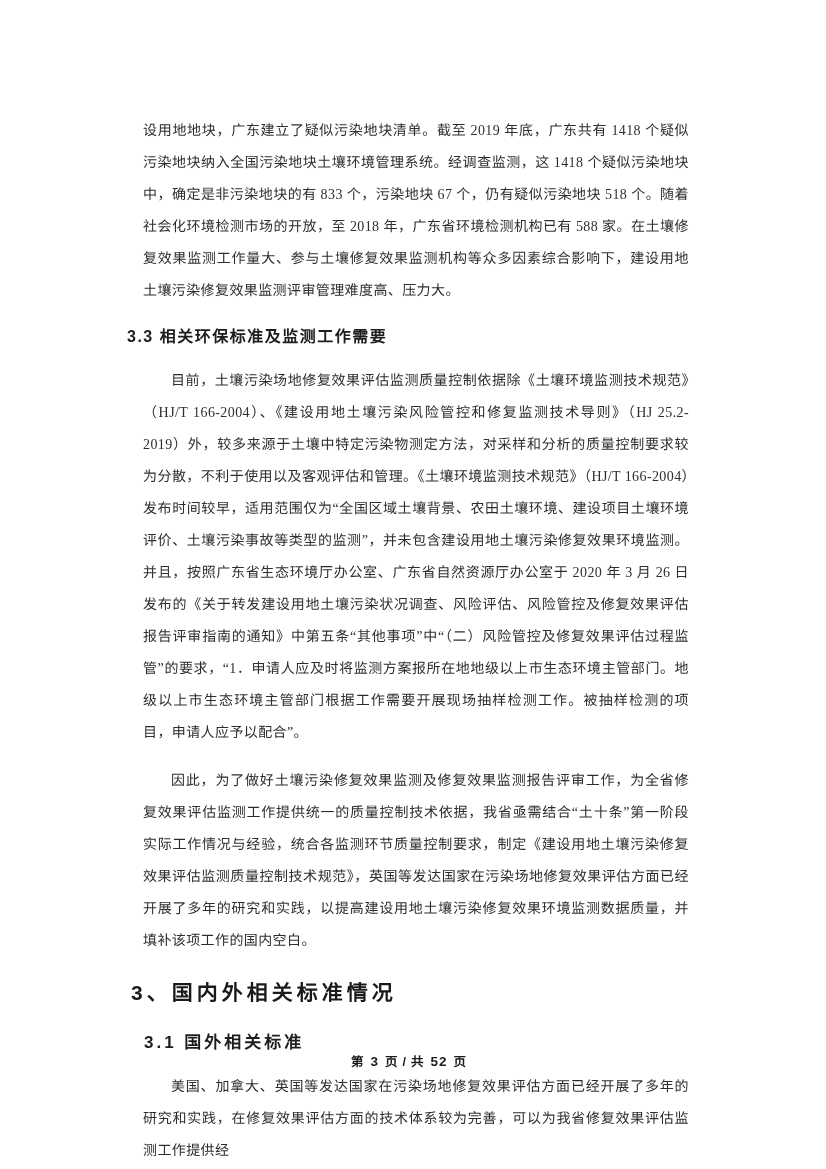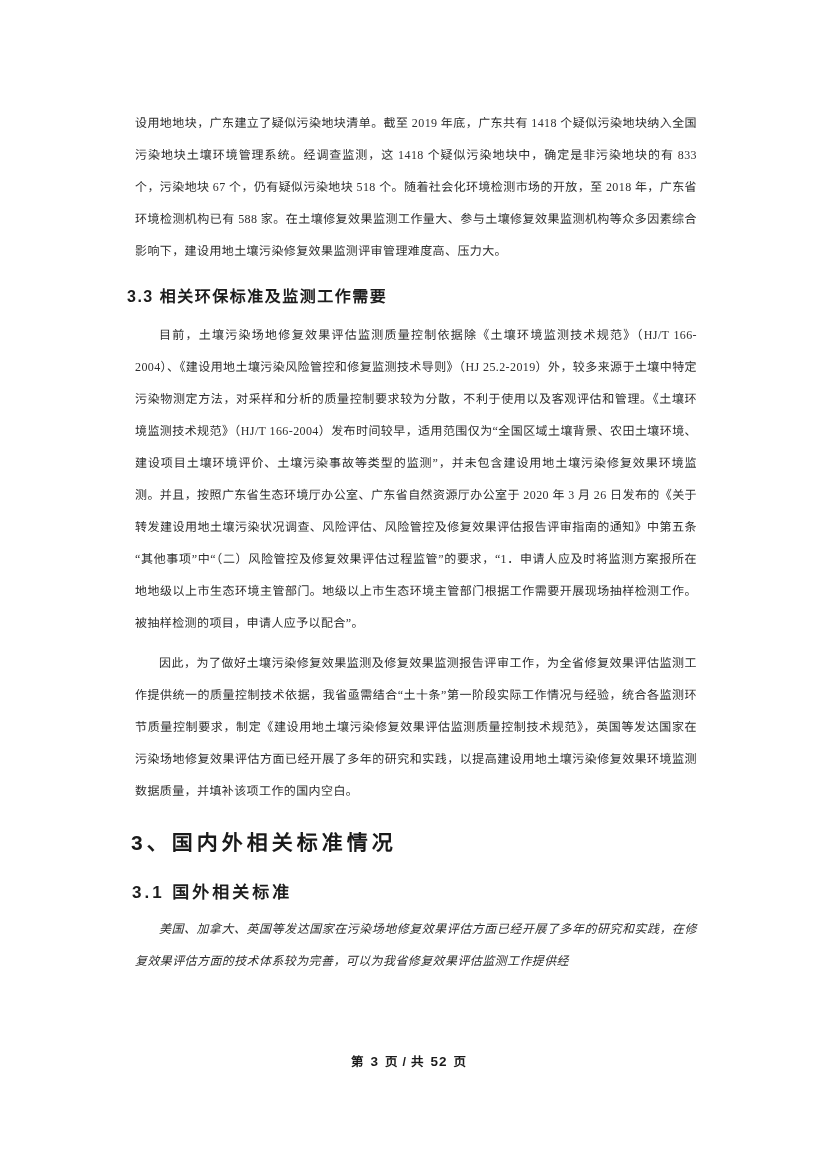--- a/index.html
+++ b/index.html
@@ -12,22 +12,22 @@
     box-sizing: border-box;
     width: 826px;
     height: 1169px;
     background: #ffffff;
     padding: 99px 121px 0 127px;
     overflow: hidden;
     font-family: "Liberation Serif", "DejaVu Serif", serif;
     color: #2e2e2e;
   }
   p.body {
-    margin: 8px;
-    font-size: 12px;
+    margin: 16px;
+    font-size: 14px;
     line-height: 32px;
     text-align: justify;
     text-justify: inter-ideograph;
     letter-spacing: 0.4px;
     color: #2e2e2e;
   }
   p.indent { text-indent: 2em; }
   .h-sub {
     margin: 18px 0 10px 0;
     font-family: "Liberation Sans", "DejaVu Sans", sans-serif;
@@ -40,30 +40,30 @@
   .h-main {
     margin: 20px 0 0 4px;
     font-family: "Liberation Sans", "DejaVu Sans", sans-serif;
     font-weight: bold;
     font-size: 21px;
     line-height: 32px;
     letter-spacing: 4px;
     color: #1a1a1a;
   }
   .h-sub2 {
-    margin: 22px 0 0 0;
+    margin: 22px 0 0 12px;
     padding-left: 5px;
     font-family: "Liberation Sans", "DejaVu Sans", sans-serif;
     font-weight: bold;
     font-size: 17px;
     line-height: 24px;
     letter-spacing: 3px;
     color: #1d1d1d;
   }
-  .after-head { margin-top: 16px; font-style: italic; }
+  .after-head { margin-top: 16px; }
   .footer {
     position: absolute;
     left: 0;
     right: 8px;
     top: 1051px;
     text-align: center;
     font-family: "Liberation Sans", "DejaVu Sans", sans-serif;
     font-weight: bold;
     font-size: 12.5px;
     letter-spacing: 1px;

